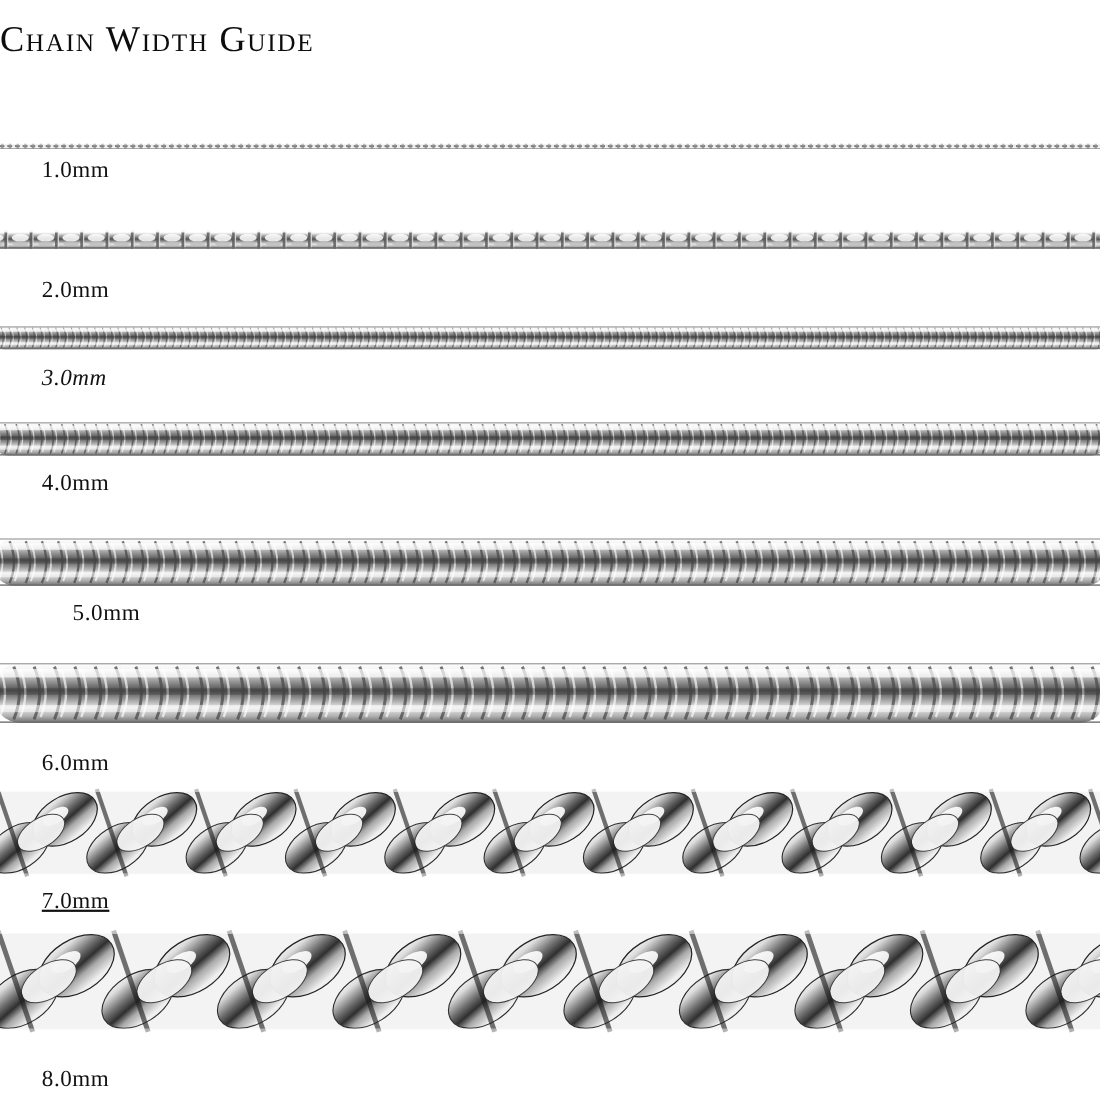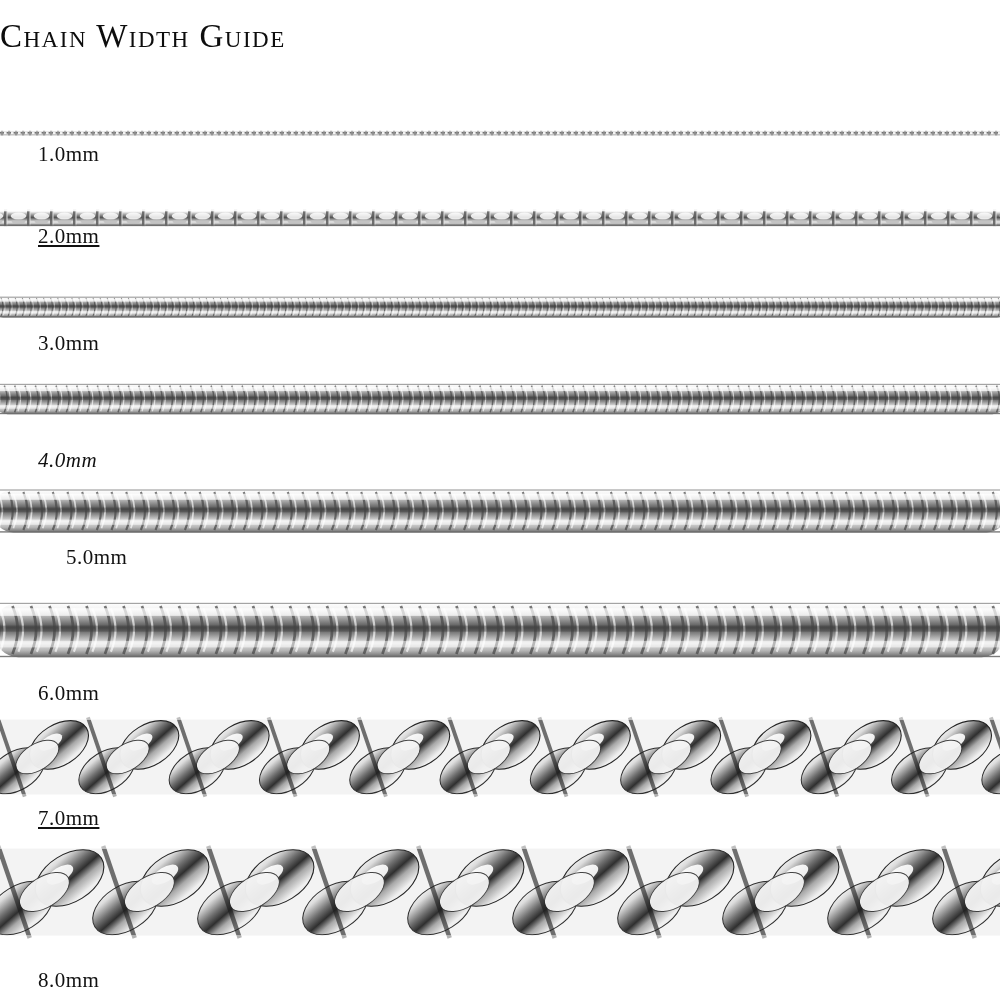--- a/index.html
+++ b/index.html
@@ -571,21 +571,21 @@
           <ellipse cx="1013.5" cy="16.5464" rx="6.8999999999999995" ry="2.5792" fill="#bdbdbd" opacity="0.8"></ellipse>
           <rect x="1022" y="4.9399999999999995" width="3.2" height="16.12" fill="#5d5d5d" opacity="0.85"></rect>
           <rect x="1024.4" y="4.9399999999999995" width="1.2" height="16.12" fill="#ffffff" opacity="0.7"></rect>
           <ellipse cx="1036.5" cy="11.0656" rx="7.82" ry="3.5464" fill="#ffffff" opacity="0.85"></ellipse>
           <ellipse cx="1036.5" cy="16.5464" rx="6.8999999999999995" ry="2.5792" fill="#bdbdbd" opacity="0.8"></ellipse>
           <rect x="1045" y="4.9399999999999995" width="3.2" height="16.12" fill="#5d5d5d" opacity="0.85"></rect>
           <rect x="1047.4" y="4.9399999999999995" width="1.2" height="16.12" fill="#ffffff" opacity="0.7"></rect>
           <rect x="0" y="4.9399999999999995" width="1012" height="1.4" fill="#ffffff" opacity="0.9"></rect>
           <rect x="0" y="19.46" width="1012" height="1.6" fill="#6b6b6b" opacity="0.8"></rect>
         </svg></div>
-      <div class="chain-label" style="top: 224px; text-decoration: underline;">2.0mm</div>
+      <div class="chain-label" style="top: 251px;">2.0mm</div>
     </div>
     <div class="chain-row" style="top: 0px;">
       <div class="chain-strip" style="top: 294px; height: 26px;"><svg width="1012" height="26" viewBox="0 0 1012 26">
           <defs>
             <linearGradient id="gSnake26" x1="0" y1="0" x2="0" y2="1">
               <stop offset="0%" stop-color="#ffffff" stop-opacity="1"></stop>
               <stop offset="12%" stop-color="#f2f2f2" stop-opacity="1"></stop>
               <stop offset="30%" stop-color="#9a9a9a" stop-opacity="1"></stop>
               <stop offset="46%" stop-color="#4f4f4f" stop-opacity="1"></stop>
               <stop offset="58%" stop-color="#8e8e8e" stop-opacity="1"></stop>
@@ -886,21 +886,21 @@
           <path d="M 1011.2960000000003 3.848 Q 1015.1856000000002 13 1011.2960000000003 22.152" stroke="#4a4a4a" stroke-width="1.04" fill="none" opacity="0.75"></path>
           <path d="M 1013.5590400000003 4.68 Q 1017.0950400000003 13 1013.5590400000003 21.32" stroke="#ffffff" stroke-width="0.8320000000000001" fill="none" opacity="0.65"></path>
           <path d="M 1018.3680000000003 3.848 Q 1022.2576000000003 13 1018.3680000000003 22.152" stroke="#4a4a4a" stroke-width="1.04" fill="none" opacity="0.75"></path>
           <path d="M 1020.6310400000003 4.68 Q 1024.1670400000003 13 1020.6310400000003 21.32" stroke="#ffffff" stroke-width="0.8320000000000001" fill="none" opacity="0.65"></path>
           <rect x="0" y="4.68" width="1012" height="2.9120000000000004" fill="#ffffff" opacity="0.72"></rect>
           <rect x="0" y="11.336" width="1012" height="2.2880000000000003" fill="#3a3a3a" opacity="0.38"></rect>
           <rect x="0" y="17.159999999999997" width="1012" height="2.496" fill="#ffffff" opacity="0.5"></rect>
           <rect x="0" y="2.5999999999999996" width="1012" height="1.2" fill="#9a9a9a" opacity="0.9"></rect>
           <rect x="0" y="22" width="1012" height="1.4" fill="#6e6e6e" opacity="0.9"></rect>
         </svg></div>
-      <div class="chain-label" style="top: 331px;">3.0mm</div>
+      <div class="chain-label" style="top: 331px; font-style: italic;">3.0mm</div>
     </div>
     <div class="chain-row" style="top: 0px;">
       <div class="chain-strip" style="top: 380px; height: 38px;"><svg width="1012" height="38" viewBox="0 0 1012 38">
           <defs>
             <linearGradient id="gSnake38" x1="0" y1="0" x2="0" y2="1">
               <stop offset="0%" stop-color="#ffffff" stop-opacity="1"></stop>
               <stop offset="12%" stop-color="#f2f2f2" stop-opacity="1"></stop>
               <stop offset="30%" stop-color="#9a9a9a" stop-opacity="1"></stop>
               <stop offset="46%" stop-color="#4f4f4f" stop-opacity="1"></stop>
               <stop offset="58%" stop-color="#8e8e8e" stop-opacity="1"></stop>
@@ -1109,21 +1109,21 @@
           <path d="M 1002.592000000001 5.623999999999999 Q 1008.276800000001 19 1002.592000000001 32.376" stroke="#4a4a4a" stroke-width="1.5200000000000002" fill="none" opacity="0.75"></path>
           <path d="M 1005.899520000001 6.84 Q 1011.067520000001 19 1005.899520000001 31.160000000000004" stroke="#ffffff" stroke-width="1.2160000000000002" fill="none" opacity="0.65"></path>
           <path d="M 1012.928000000001 5.623999999999999 Q 1018.612800000001 19 1012.928000000001 32.376" stroke="#4a4a4a" stroke-width="1.5200000000000002" fill="none" opacity="0.75"></path>
           <path d="M 1016.235520000001 6.84 Q 1021.403520000001 19 1016.235520000001 31.160000000000004" stroke="#ffffff" stroke-width="1.2160000000000002" fill="none" opacity="0.65"></path>
           <rect x="0" y="6.84" width="1012" height="4.256000000000001" fill="#ffffff" opacity="0.72"></rect>
           <rect x="0" y="16.567999999999998" width="1012" height="3.3440000000000003" fill="#3a3a3a" opacity="0.38"></rect>
           <rect x="0" y="25.08" width="1012" height="3.648" fill="#ffffff" opacity="0.5"></rect>
           <rect x="0" y="3.799999999999999" width="1012" height="1.2" fill="#9a9a9a" opacity="0.9"></rect>
           <rect x="0" y="32.800000000000004" width="1012" height="1.4" fill="#6e6e6e" opacity="0.9"></rect>
         </svg></div>
-      <div class="chain-label" style="top: 448px; font-style: italic;">4.0mm</div>
+      <div class="chain-label" style="top: 426px;">4.0mm</div>
     </div>
     <div class="chain-row" style="top: 0px;">
       <div class="chain-strip" style="top: 484px; height: 54px;"><svg width="1012" height="54" viewBox="0 0 1012 54">
           <defs>
             <linearGradient id="gSnake54" x1="0" y1="0" x2="0" y2="1">
               <stop offset="0%" stop-color="#ffffff" stop-opacity="1"></stop>
               <stop offset="12%" stop-color="#f2f2f2" stop-opacity="1"></stop>
               <stop offset="30%" stop-color="#9a9a9a" stop-opacity="1"></stop>
               <stop offset="46%" stop-color="#4f4f4f" stop-opacity="1"></stop>
               <stop offset="58%" stop-color="#8e8e8e" stop-opacity="1"></stop>

